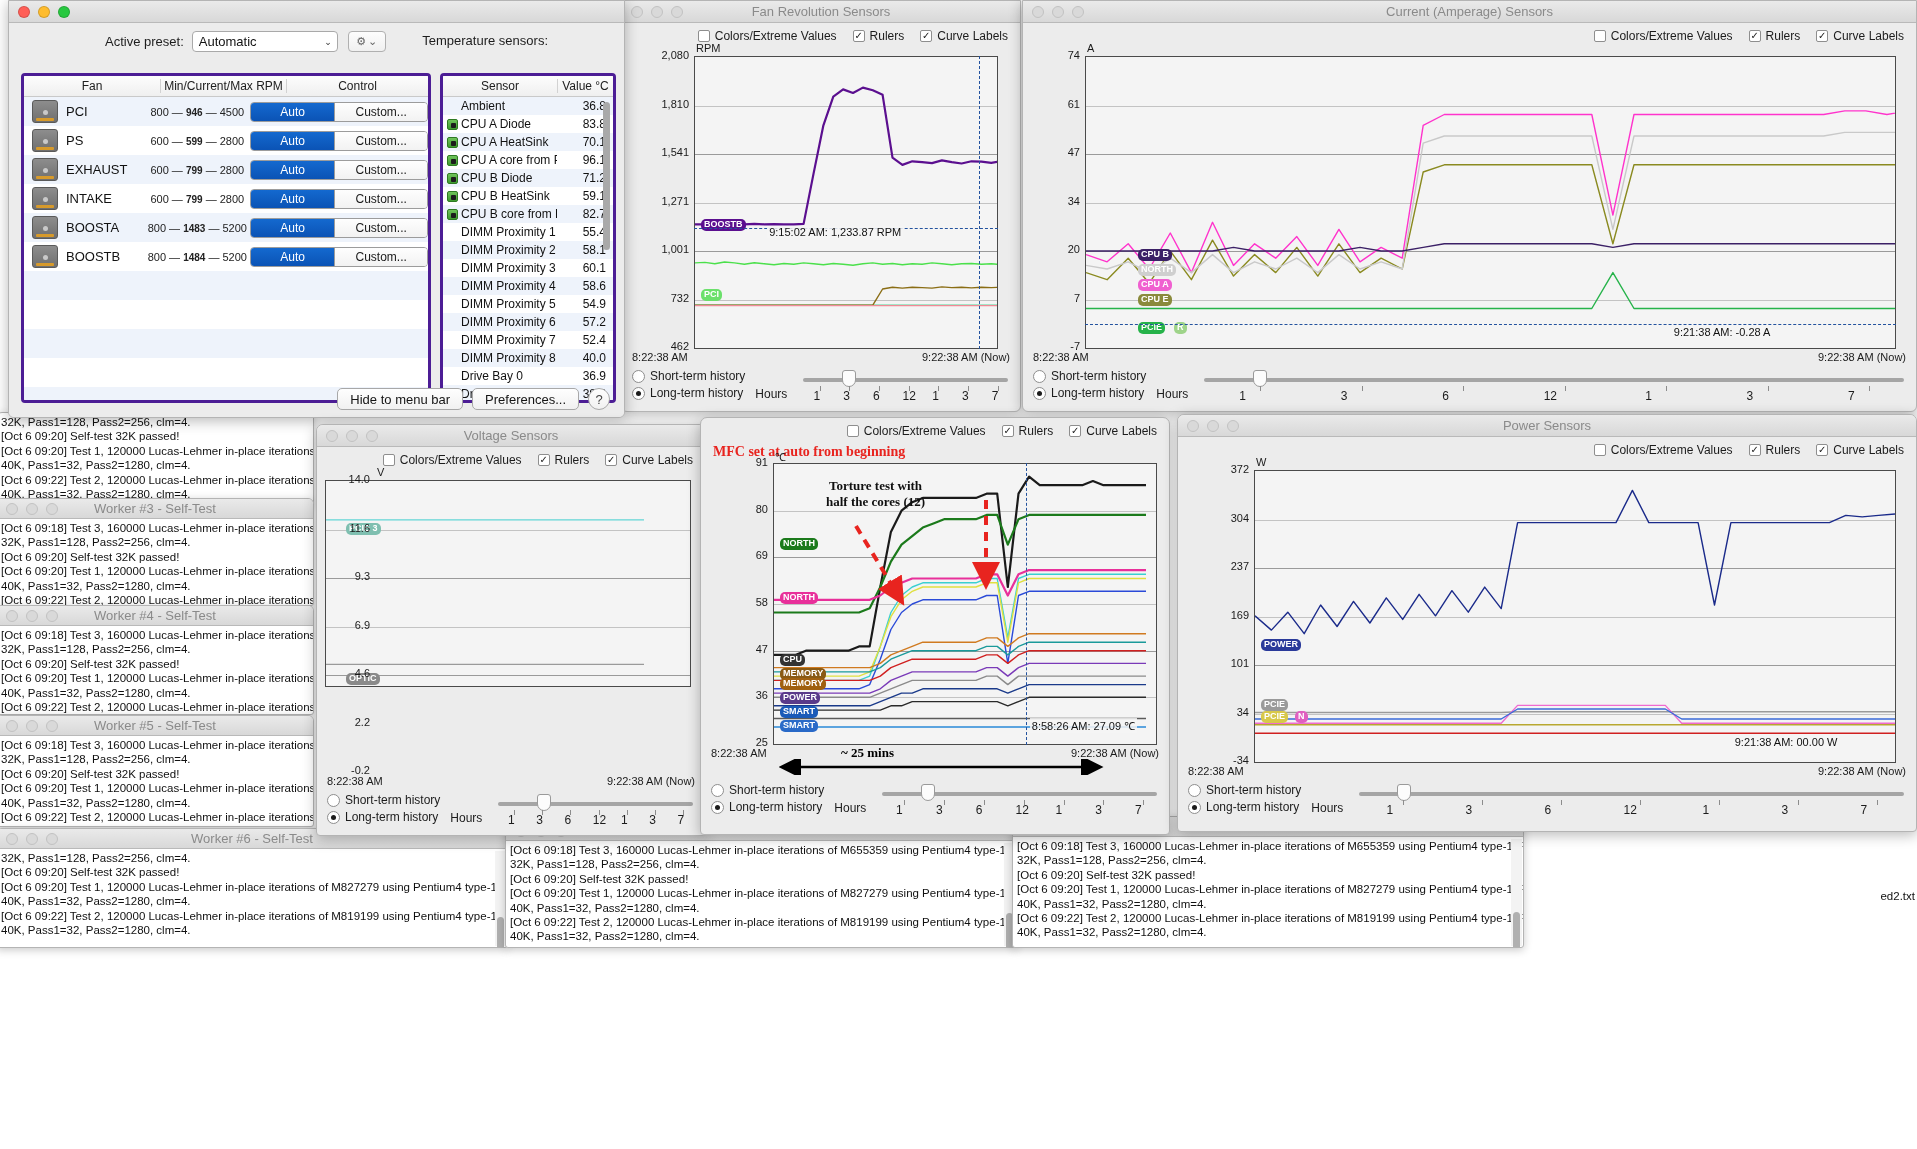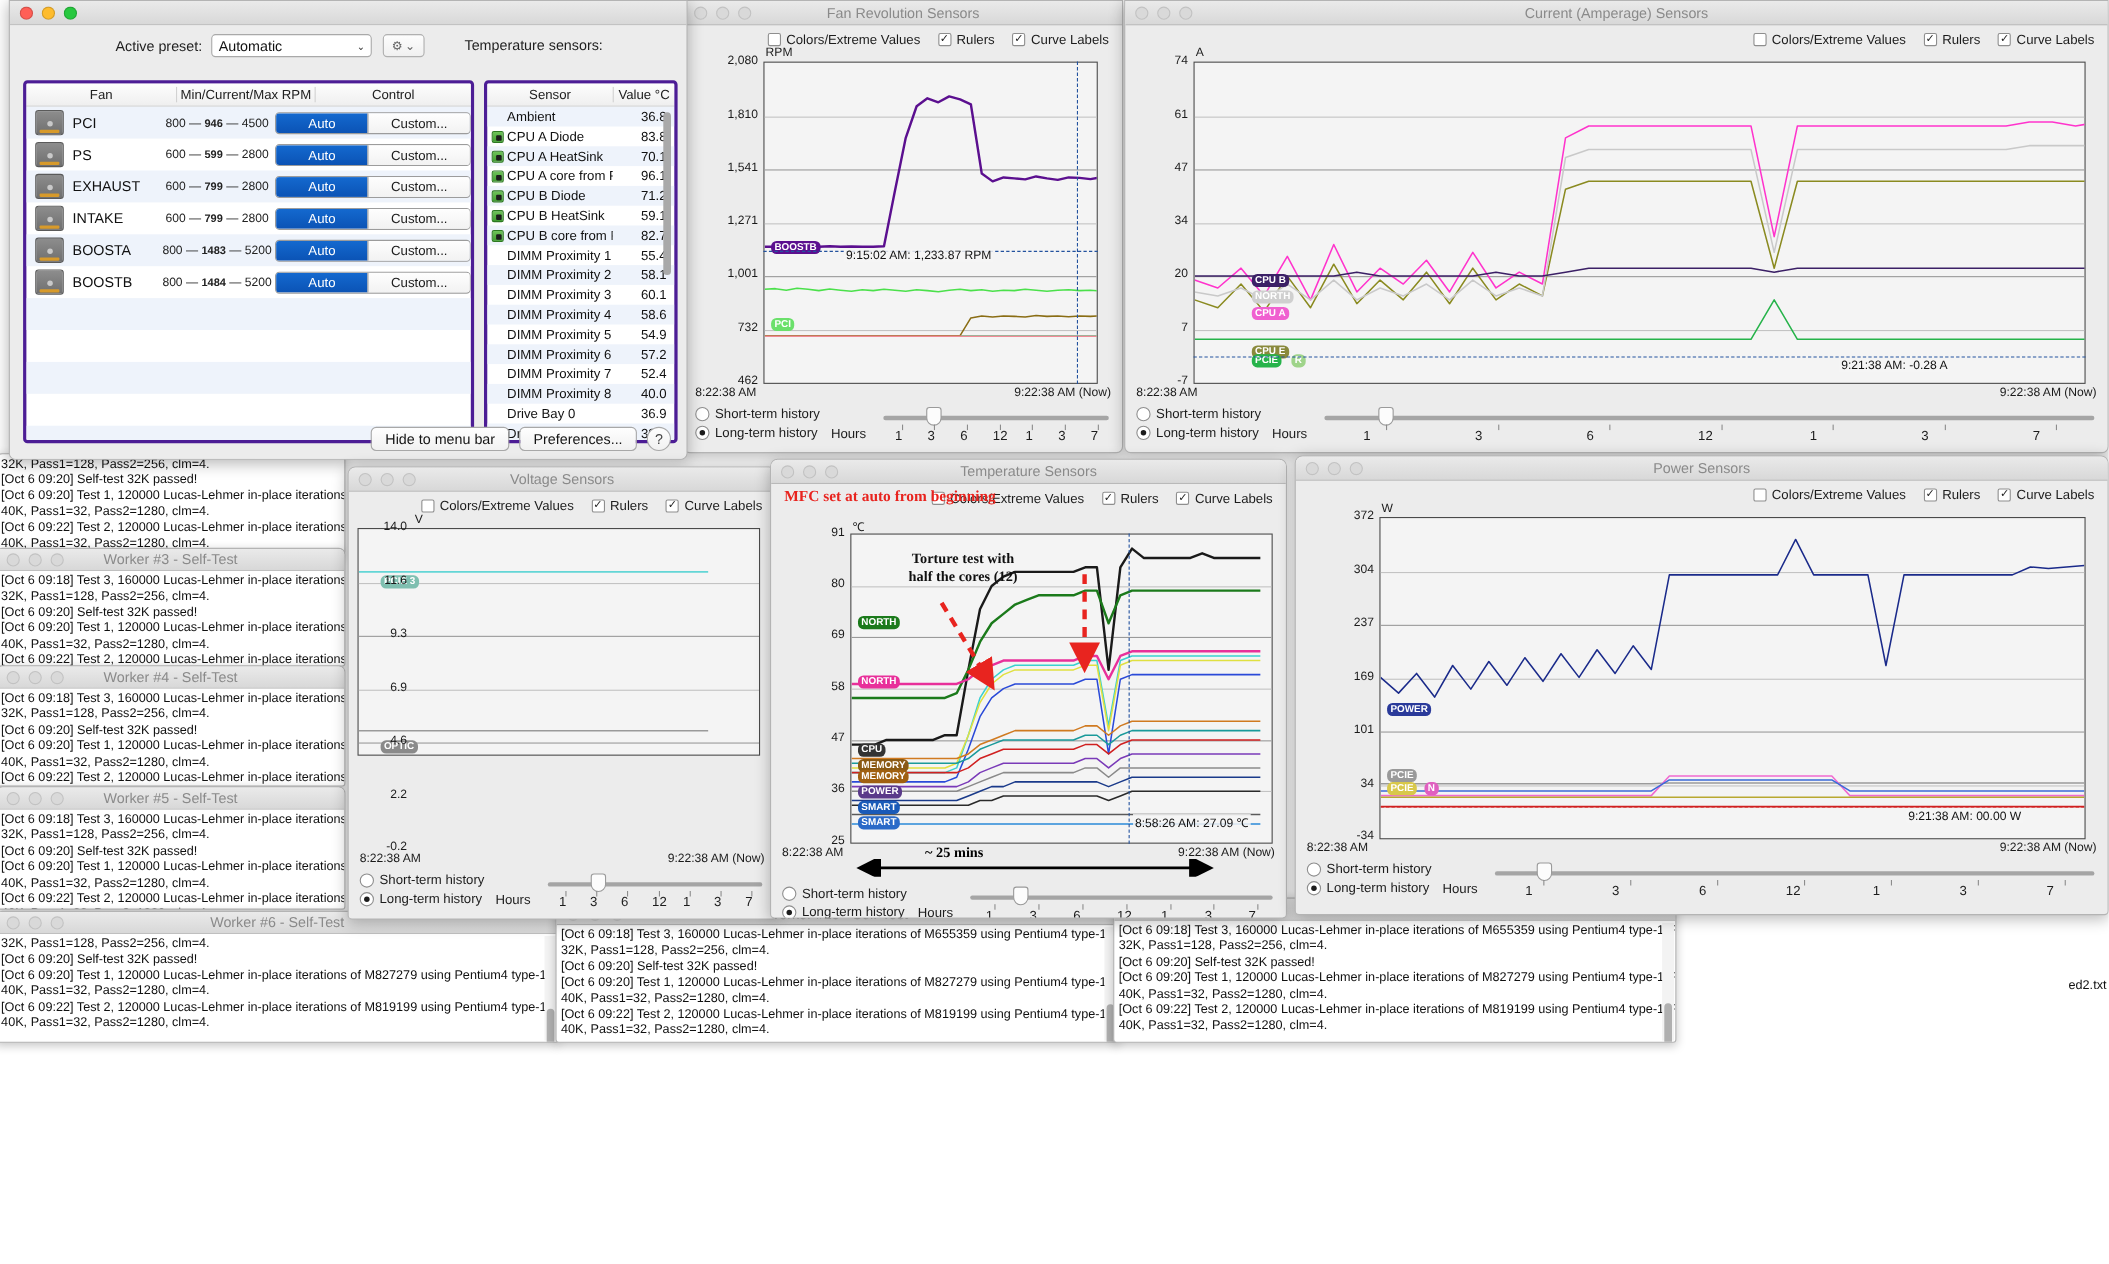--- a/index.html
+++ b/index.html
@@ -406,21 +406,21 @@
           <svg width="822" height="291" viewBox="0 0 822 291" preserveAspectRatio="none" style="position:absolute;left:0;top:0;">
             <path d="M0.0,197.6L21.1,204.8L42.2,186.8L63.2,212.0L84.3,176.0L105.4,215.6L126.5,165.3L147.5,208.4L168.6,186.8L189.7,201.2L210.8,179.6L231.8,208.4L252.9,172.4L274.0,204.8L295.1,190.4L316.2,201.2L337.2,68.3L358.3,57.5L379.4,57.5L400.5,57.5L421.5,57.5L442.6,57.5L463.7,57.5L484.8,57.5L505.8,57.5L526.9,158.1L548.0,57.5L569.1,57.5L590.2,57.5L611.2,57.5L632.3,57.5L653.4,57.5L674.5,57.5L695.5,57.5L716.6,57.5L737.7,57.5L758.8,53.9L779.8,53.9L800.9,57.5L822.0,53.9" fill="none" stroke="#ff33cc" stroke-width="1.4" stroke-linejoin="round"></path>
             <path d="M0.0,215.6L21.1,222.7L42.2,201.2L63.2,226.3L84.3,194.0L105.4,222.7L126.5,183.2L147.5,219.1L168.6,197.6L189.7,215.6L210.8,190.4L231.8,219.1L252.9,186.8L274.0,215.6L295.1,201.2L316.2,212.0L337.2,115.0L358.3,107.8L379.4,107.8L400.5,107.8L421.5,107.8L442.6,107.8L463.7,107.8L484.8,107.8L505.8,107.8L526.9,186.8L548.0,107.8L569.1,107.8L590.2,107.8L611.2,107.8L632.3,107.8L653.4,107.8L674.5,107.8L695.5,107.8L716.6,107.8L737.7,107.8L758.8,107.8L779.8,107.8L800.9,107.8L822.0,107.8" fill="none" stroke="#8a8a20" stroke-width="1.4" stroke-linejoin="round"></path>
             <path d="M0.0,208.4L21.1,212.0L42.2,204.8L63.2,215.6L84.3,201.2L105.4,215.6L126.5,197.6L147.5,215.6L168.6,204.8L189.7,212.0L210.8,201.2L231.8,215.6L252.9,197.6L274.0,212.0L295.1,204.8L316.2,212.0L337.2,86.2L358.3,79.0L379.4,79.0L400.5,79.0L421.5,79.0L442.6,79.0L463.7,79.0L484.8,79.0L505.8,79.0L526.9,172.4L548.0,79.0L569.1,79.0L590.2,79.0L611.2,79.0L632.3,79.0L653.4,79.0L674.5,79.0L695.5,79.0L716.6,79.0L737.7,79.0L758.8,75.4L779.8,75.4L800.9,75.4L822.0,75.4" fill="none" stroke="#c9c9c9" stroke-width="1.4" stroke-linejoin="round"></path>
             <path d="M0.0,194.0L21.1,194.0L42.2,194.0L63.2,194.0L84.3,194.0L105.4,194.0L126.5,194.0L147.5,190.4L168.6,194.0L189.7,194.0L210.8,194.0L231.8,194.0L252.9,194.0L274.0,190.4L295.1,194.0L316.2,194.0L337.2,190.4L358.3,186.8L379.4,186.8L400.5,186.8L421.5,186.8L442.6,186.8L463.7,186.8L484.8,186.8L505.8,186.8L526.9,190.4L548.0,186.8L569.1,186.8L590.2,186.8L611.2,186.8L632.3,186.8L653.4,186.8L674.5,186.8L695.5,186.8L716.6,186.8L737.7,186.8L758.8,186.8L779.8,186.8L800.9,186.8L822.0,186.8" fill="none" stroke="#3b2066" stroke-width="1.4" stroke-linejoin="round"></path>
             <path d="M0.0,251.5L21.1,251.5L42.2,251.5L63.2,251.5L84.3,251.5L105.4,251.5L126.5,251.5L147.5,251.5L168.6,251.5L189.7,251.5L210.8,251.5L231.8,251.5L252.9,251.5L274.0,251.5L295.1,251.5L316.2,251.5L337.2,251.5L358.3,251.5L379.4,251.5L400.5,251.5L421.5,251.5L442.6,251.5L463.7,251.5L484.8,251.5L505.8,251.5L526.9,215.6L548.0,251.5L569.1,251.5L590.2,251.5L611.2,251.5L632.3,251.5L653.4,251.5L674.5,251.5L695.5,251.5L716.6,251.5L737.7,251.5L758.8,251.5L779.8,251.5L800.9,251.5L822.0,251.5" fill="none" stroke="#26b34a" stroke-width="1.4" stroke-linejoin="round"></path>
           </svg>
           <div class="curvelbl" style="left:52px;top:192px;background:#3b2066;color:#fff;">CPU B</div>
           <div class="curvelbl" style="left:52px;top:207px;background:#cfcfcf;color:#fff;">NORTH</div>
           <div class="curvelbl" style="left:52px;top:222px;background:#f060d0;color:#fff;">CPU A</div>
-          <div class="curvelbl" style="left:52px;top:237px;background:#8a8a3c;color:#fff;margin-top:20px;">CPU E</div>
+          <div class="curvelbl" style="left:52px;top:237px;background:#8a8a3c;color:#fff;">CPU E</div>
           <div class="curvelbl" style="left:52px;top:265px;background:#26b34a;color:#fff;">PCIE</div>
           <div class="curvelbl" style="left:88px;top:265px;background:#9fd48a;color:#fff;">R</div>
         </div>
         <div class="ylab" style="left:0;width:47px;top:-7px;">74</div>
         <div class="ylab" style="left:0;width:47px;top:42px;">61</div>
         <div class="ylab" style="left:0;width:47px;top:90px;">47</div>
         <div class="ylab" style="left:0;width:47px;top:139px;">34</div>
         <div class="ylab" style="left:0;width:47px;top:187px;">20</div>
         <div class="ylab" style="left:0;width:47px;top:236px;">7</div>
         <div class="ylab" style="left:0;width:47px;top:284px;">-7</div>
@@ -790,28 +790,20 @@
             <span style="position:absolute;left:48.5%;">12</span>
             <span style="position:absolute;left:63%;">1</span>
             <span style="position:absolute;left:77.5%;">3</span>
             <span style="position:absolute;left:92%;">7</span>
             <span style="position:absolute;left:106.5%;">Days</span>
           </div>
         </div>
       </div>
     </div>
     <div class="win chartwin" style="left:700px;top:417px;width:470px;height:418px;">
-      <div class="titlebar">
-        <div class="lights">
-          <span class="lt dim"></span>
-          <span class="lt dim"></span>
-          <span class="lt dim"></span>
-        </div>
-        <div class="wtitle dimtxt">Temperature Sensors</div>
-      </div>
       <div class="cbrow">
         <label class="cbx">
           <span class="box"></span>
           <span>Colors/Extreme Values</span>
         </label>
         <label class="cbx">
           <span class="box">✓</span>
           <span>Rulers</span>
         </label>
         <label class="cbx">

